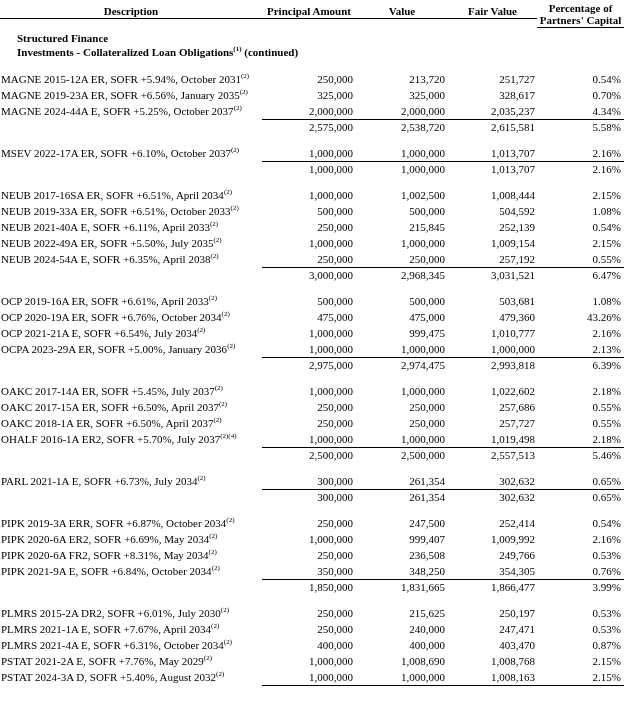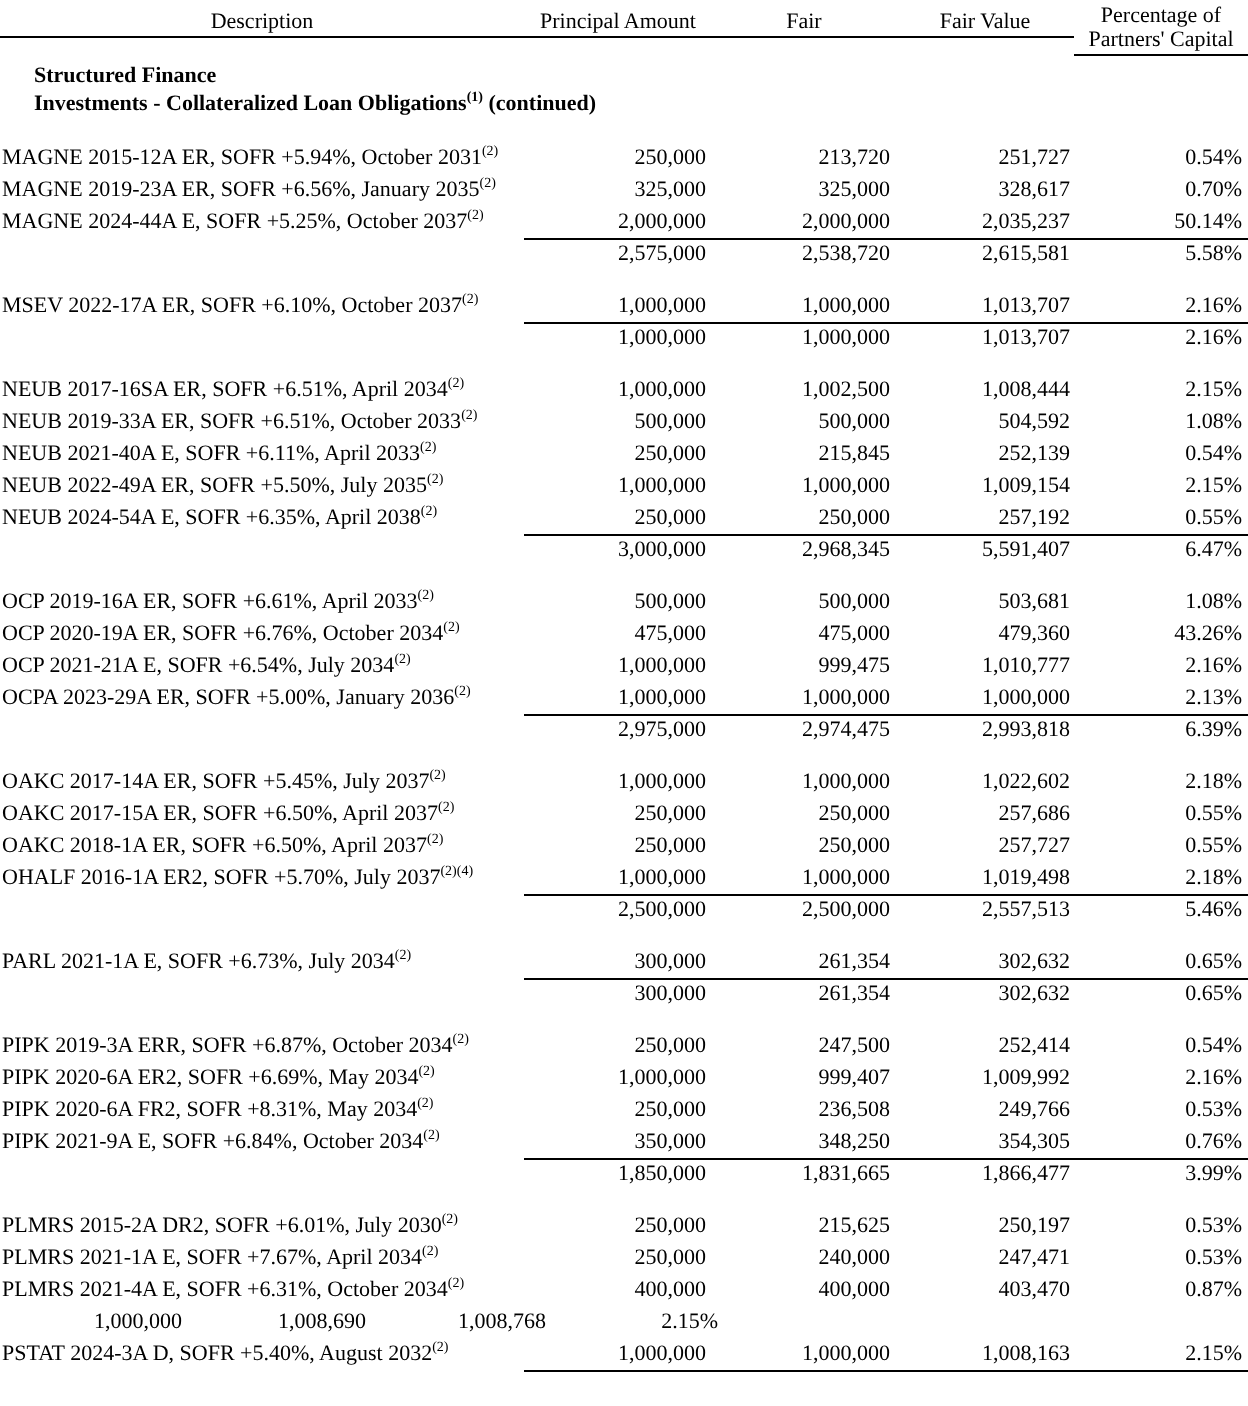--- a/index.html
+++ b/index.html
@@ -10,21 +10,21 @@
     padding-top:2px;
     background:#ffffff;
     color:#000000;
     font-family:"Liberation Serif","DejaVu Serif",serif;
     font-size:11px;
     overflow:hidden;
   }
   
   .thead { display:flex; align-items:flex-end; }
   .th {
-    font-weight:normal; text-align:center; box-sizing:border-box;
+    font-weight:bold; text-align:center; box-sizing:border-box;
     white-space:nowrap;
   }
   .th-underline { border-bottom:1.5px solid #000; margin-bottom:9px; padding-bottom:1px; }
   .th-desc      { width:262px; }
   .th-principal { width:94px; }
   .th-cost      { width:92px; }
   .th-fair      { width:89px; }
   .th-pct {
     width:87px; line-height:12px; text-align:center;
     border-bottom:1.2px solid #000; padding-bottom:1px;
@@ -48,21 +48,21 @@
   .c-pct       { width:87px; padding-right:3px; }
 </style>
 </head>
 <body>
 
 <div class="page">
 
   <div class="thead">
     <div class="th th-desc th-underline">Description</div>
     <div class="th th-principal th-underline">Principal Amount</div>
-    <div class="th th-cost th-underline">Fair</div>
+    <div class="th th-cost th-underline">Value</div>
     <div class="th th-fair th-underline">Fair Value</div>
     <div class="th th-pct">
       <span>Percentage of</span><br>
       <span>Partners' Capital</span>
     </div>
   </div>
 
   <div class="section">
     <div class="section-line">Structured Finance</div>
     <div class="section-line"><span>Investments - Collateralized Loan Obligations</span><sup class="fn">(1)</sup><span> (continued)</span></div>
@@ -87,21 +87,21 @@
       <div class="td-num c-fair">328,617</div>
       <div class="td-num c-pct">0.70%</div>
     </div>
   </div>
         <div class="tr last">
     <div class="td-desc"><span class="dtext">MAGNE 2024-44A E, SOFR +5.25%, October 2037</span><sup class="fn dsup">(2)</sup></div>
     <div class="nums">
       <div class="td-num c-principal">2,000,000</div>
       <div class="td-num c-cost">2,000,000</div>
       <div class="td-num c-fair">2,035,237</div>
-      <div class="td-num c-pct">50.14%</div>
+      <div class="td-num c-pct">4.34%</div>
     </div>
   </div>
         <div class="tr subtotal">
     <div class="td-desc"></div>
     <div class="nums">
       <div class="td-num c-principal">2,575,000</div>
       <div class="td-num c-cost">2,538,720</div>
       <div class="td-num c-fair">2,615,581</div>
       <div class="td-num c-pct">5.58%</div>
     </div>
@@ -171,21 +171,21 @@
       <div class="td-num c-cost">250,000</div>
       <div class="td-num c-fair">257,192</div>
       <div class="td-num c-pct">0.55%</div>
     </div>
   </div>
         <div class="tr subtotal">
     <div class="td-desc"></div>
     <div class="nums">
       <div class="td-num c-principal">3,000,000</div>
       <div class="td-num c-cost">2,968,345</div>
-      <div class="td-num c-fair">5,591,407</div>
+      <div class="td-num c-fair">3,031,521</div>
       <div class="td-num c-pct">6.47%</div>
     </div>
   </div>
       </div>
       <div class="group">
         <div class="tr">
     <div class="td-desc"><span class="dtext">OCP 2019-16A ER, SOFR +6.61%, April 2033</span><sup class="fn dsup">(2)</sup></div>
     <div class="nums">
       <div class="td-num c-principal">500,000</div>
       <div class="td-num c-cost">500,000</div>
@@ -366,20 +366,21 @@
         <div class="tr">
     <div class="td-desc"><span class="dtext">PLMRS 2021-4A E, SOFR +6.31%, October 2034</span><sup class="fn dsup">(2)</sup></div>
     <div class="nums">
       <div class="td-num c-principal">400,000</div>
       <div class="td-num c-cost">400,000</div>
       <div class="td-num c-fair">403,470</div>
       <div class="td-num c-pct">0.87%</div>
     </div>
   </div>
         <div class="tr">
+    <div class="td-desc"><span class="dtext">PSTAT 2021-2A E, SOFR +7.76%, May 2029</span><sup class="fn dsup">(2)</sup></div>
     <div class="nums">
       <div class="td-num c-principal">1,000,000</div>
       <div class="td-num c-cost">1,008,690</div>
       <div class="td-num c-fair">1,008,768</div>
       <div class="td-num c-pct">2.15%</div>
     </div>
   </div>
         <div class="tr last">
     <div class="td-desc"><span class="dtext">PSTAT 2024-3A D, SOFR +5.40%, August 2032</span><sup class="fn dsup">(2)</sup></div>
     <div class="nums">

